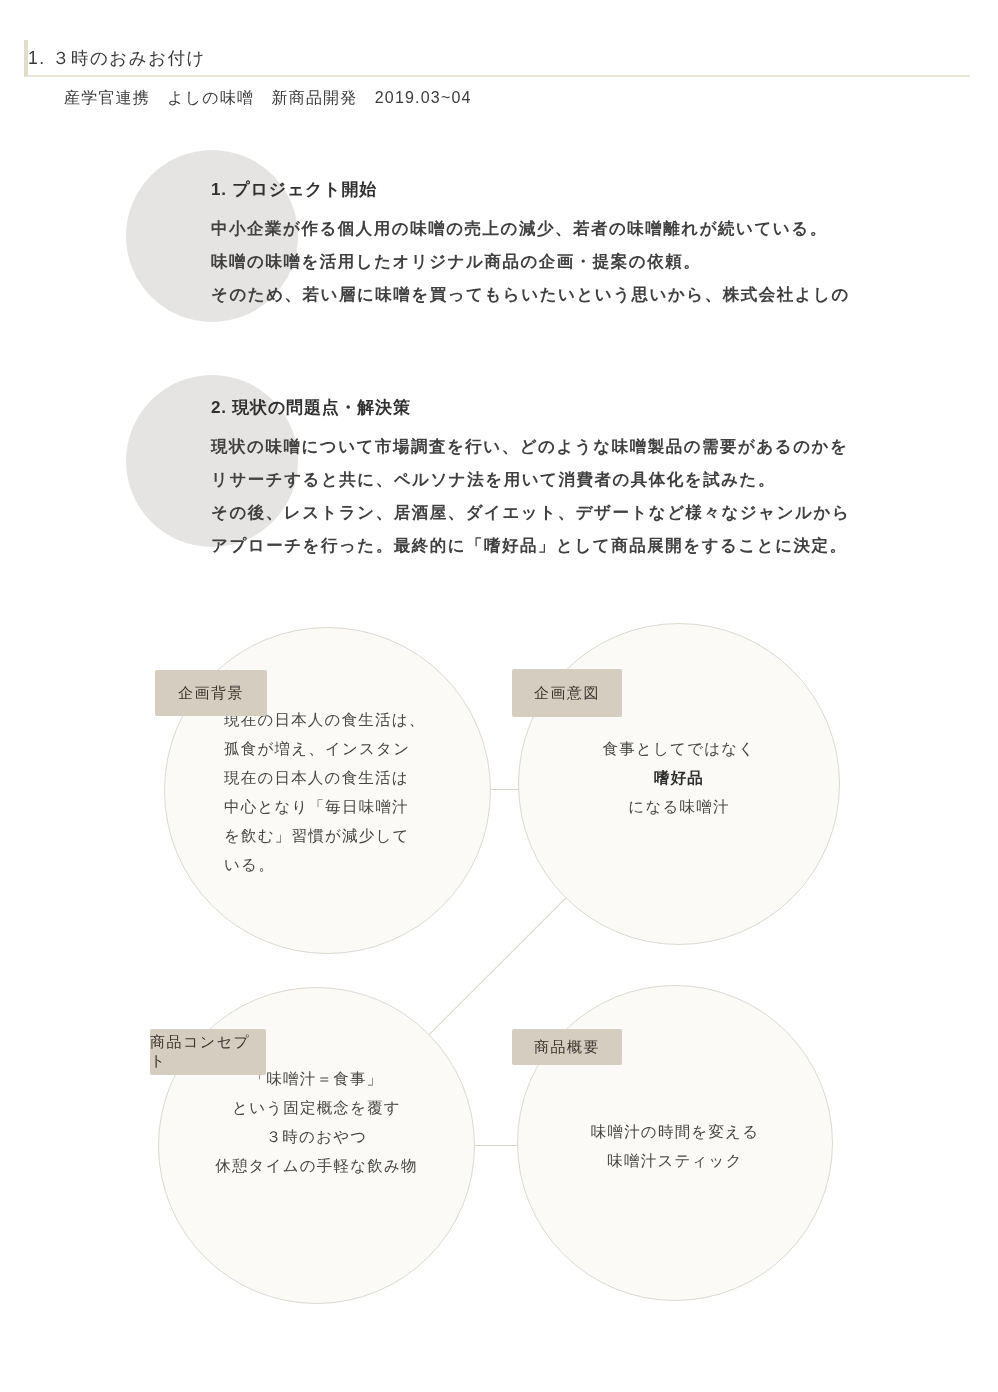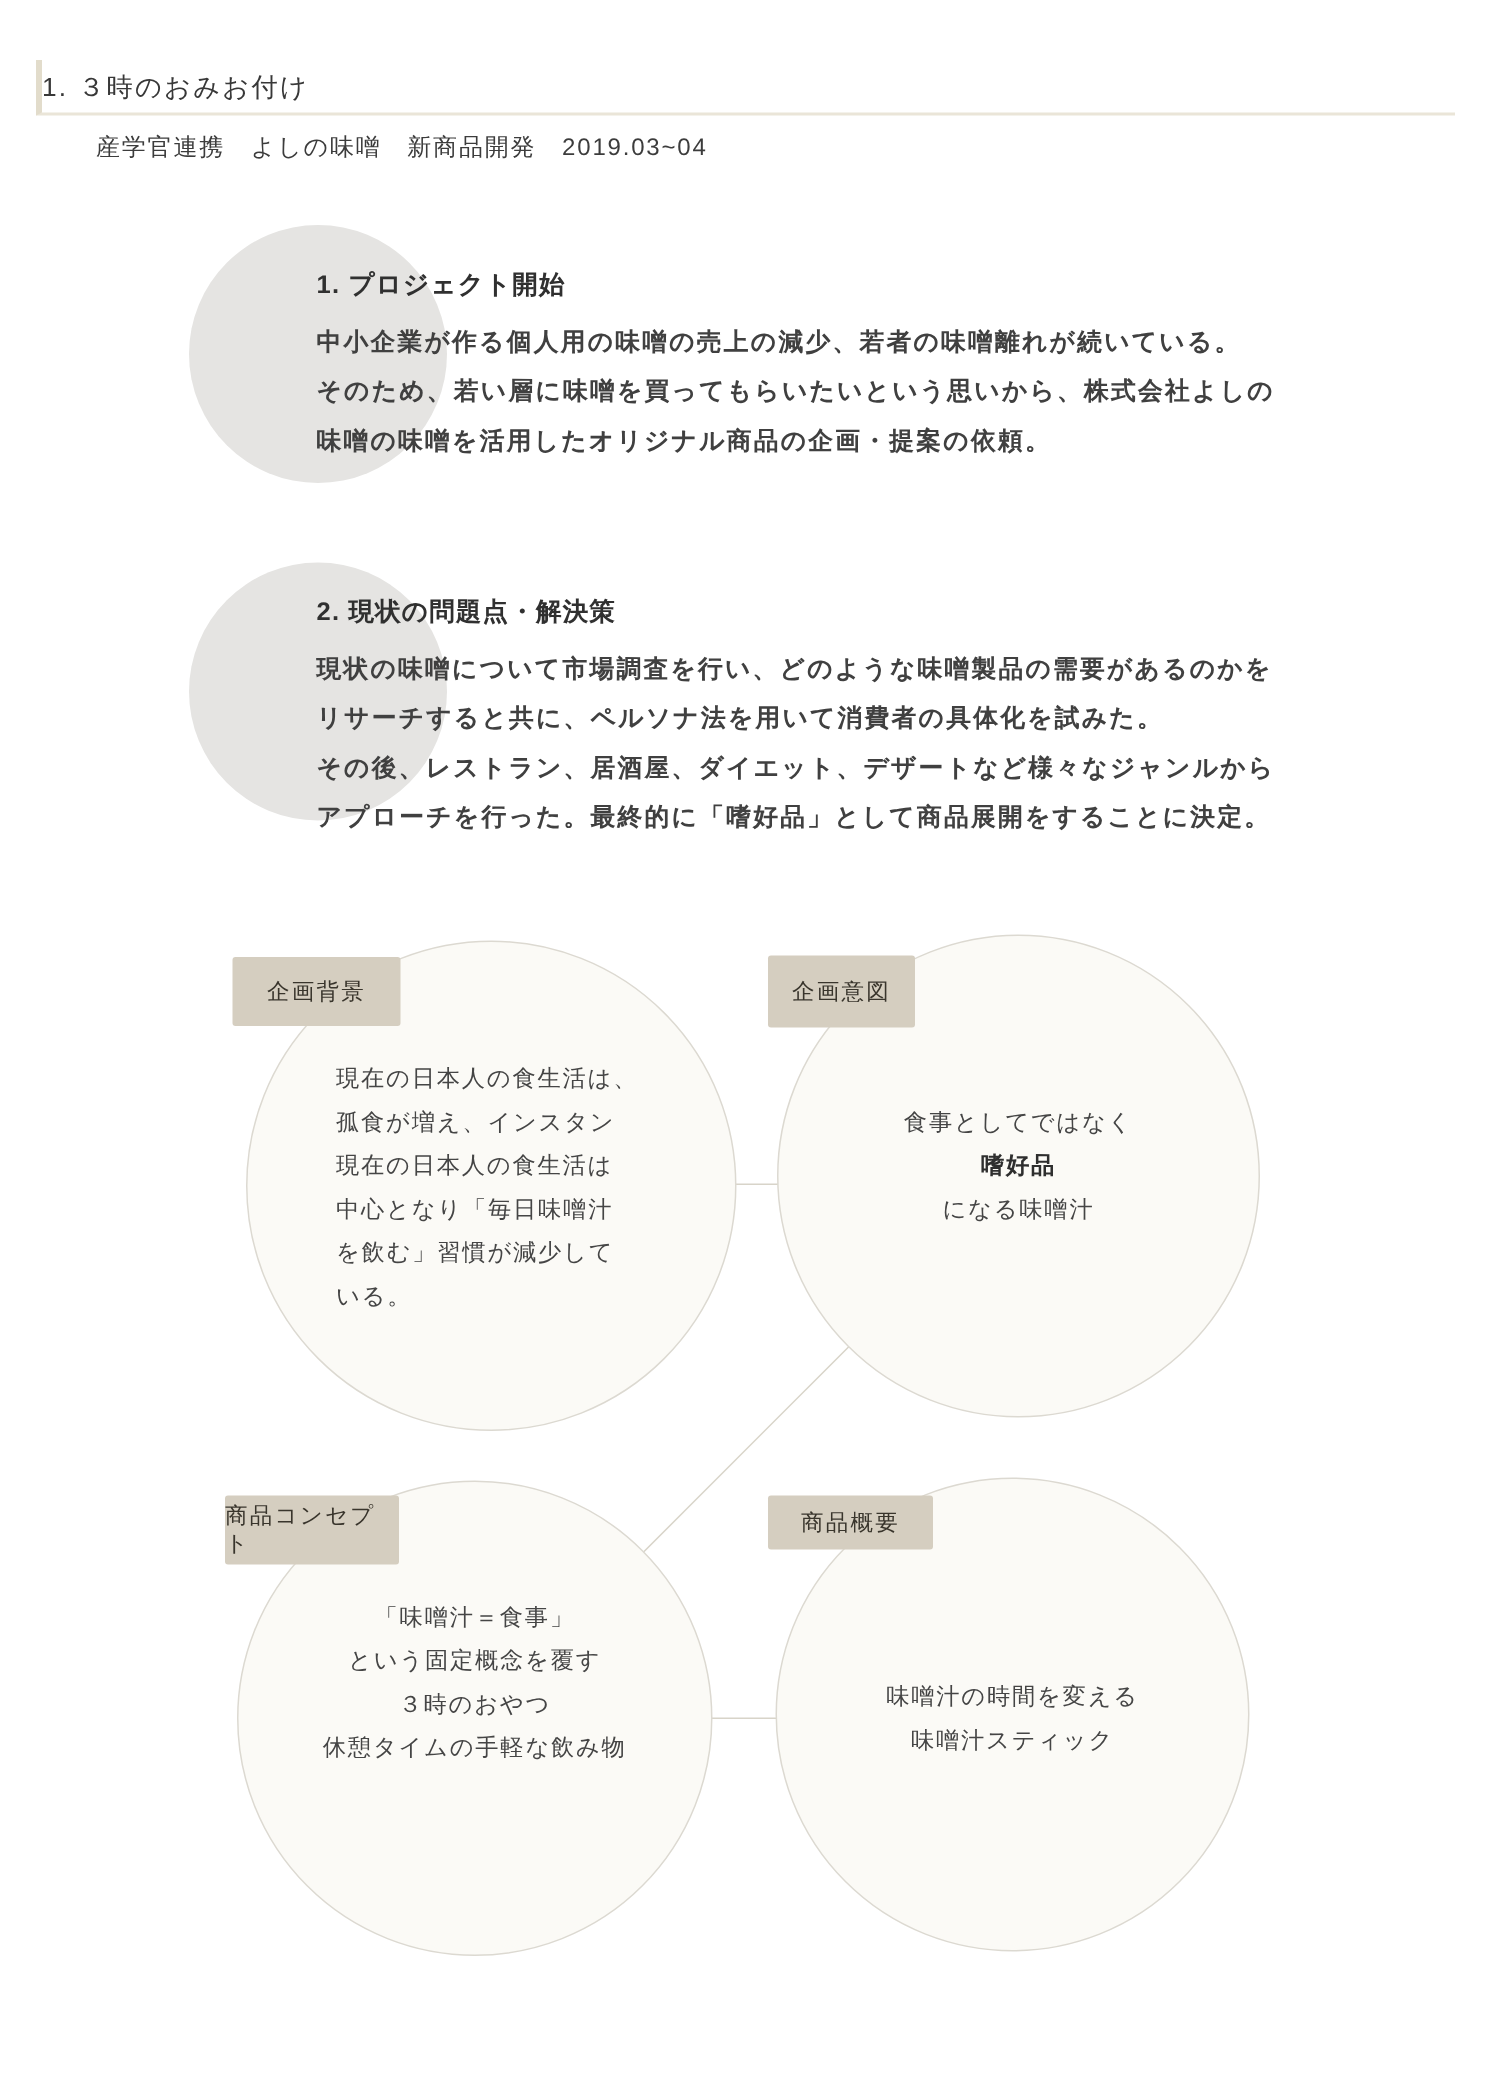--- a/index.html
+++ b/index.html
@@ -34,21 +34,21 @@
   
   .connector { position:absolute; height:1px; background:#d8d4c9; z-index:0; }
   .connector.diag { transform:rotate(-45deg); transform-origin:0 0; }
   .bubble {
     position:absolute; border-radius:50%; background:#fbfaf6;
     border:1px solid #dcd9d1; box-sizing:border-box; z-index:1;
   }
   .tag {
     position:absolute; background:#d5cec0; color:#39352c; z-index:3;
     display:flex; align-items:center; justify-content:center;
-    font-size:15px; letter-spacing:1.5px; border-radius:2px;
+    font-size:15px; letter-spacing:1.5px; border-radius:2px;margin-top:32px;
   }
   .bubble-text {
     position:absolute; z-index:2; font-size:15.5px; line-height:29px;
     color:#454545; letter-spacing:1.2px;
   }
   .bubble-text.centered { text-align:center; }
   .bold-line { font-weight:bold; color:#2e2e2e; }
 </style>
 </head>
 <body>
@@ -57,22 +57,22 @@
 
   <div class="header-bar">
     <span>1. ３時のおみお付け</span>
   </div>
   <div class="subtitle">産学官連携　よしの味噌　新商品開発　2019.03~04</div>
 
   <div class="deco-circle" style="left:126px; top:150px;"></div>
   <div class="section-title" style="top:178px;">1. プロジェクト開始</div>
   <div class="section-body" style="top:212px;">
     <div>中小企業が作る個人用の味噌の売上の減少、若者の味噌離れが続いている。</div>
+    <div>味噌の味噌を活用したオリジナル商品の企画・提案の依頼。</div>
     <div>そのため、若い層に味噌を買ってもらいたいという思いから、株式会社よしの</div>
-    <div>味噌の味噌を活用したオリジナル商品の企画・提案の依頼。</div>
   </div>
 
   <div class="deco-circle" style="left:126px; top:375px;"></div>
   <div class="section-title" style="top:396px;">2. 現状の問題点・解決策</div>
   <div class="section-body" style="top:430px;">
     <div>現状の味噌について市場調査を行い、どのような味噌製品の需要があるのかを</div>
     <div>リサーチすると共に、ペルソナ法を用いて消費者の具体化を試みた。</div>
     <div>その後、レストラン、居酒屋、ダイエット、デザートなど様々なジャンルから</div>
     <div>アプローチを行った。最終的に「嗜好品」として商品展開をすることに決定。</div>
   </div>
@@ -86,21 +86,21 @@
   <div class="bubble-text" style="left:224px; top:705px; width:230px;">
     <div>現在の日本人の食生活は、</div>
     <div>孤食が増え、インスタン</div>
     <div>現在の日本人の食生活は</div>
     <div>中心となり「毎日味噌汁</div>
     <div>を飲む」習慣が減少して</div>
     <div>いる。</div>
   </div>
 
   <div class="bubble" style="left:518px; top:623px; width:322px; height:322px;"></div>
-  <div class="tag" style="left:512px; top:637px; width:98px; height:48px;">企画意図</div>
+  <div class="tag" style="left:512px; top:637px; width:110px; height:48px;">企画意図</div>
   <div class="bubble-text centered" style="left:518px; top:734px; width:322px;">
     <div>食事としてではなく</div>
     <div class="bold-line">嗜好品</div>
     <div>になる味噌汁</div>
   </div>
 
   <div class="bubble" style="left:158px; top:987px; width:317px; height:317px;"></div>
   <div class="tag" style="left:150px; top:997px; width:116px; height:46px;">商品コンセプト</div>
   <div class="bubble-text centered" style="left:158px; top:1064px; width:317px;">
     <div>「味噌汁＝食事」</div>

